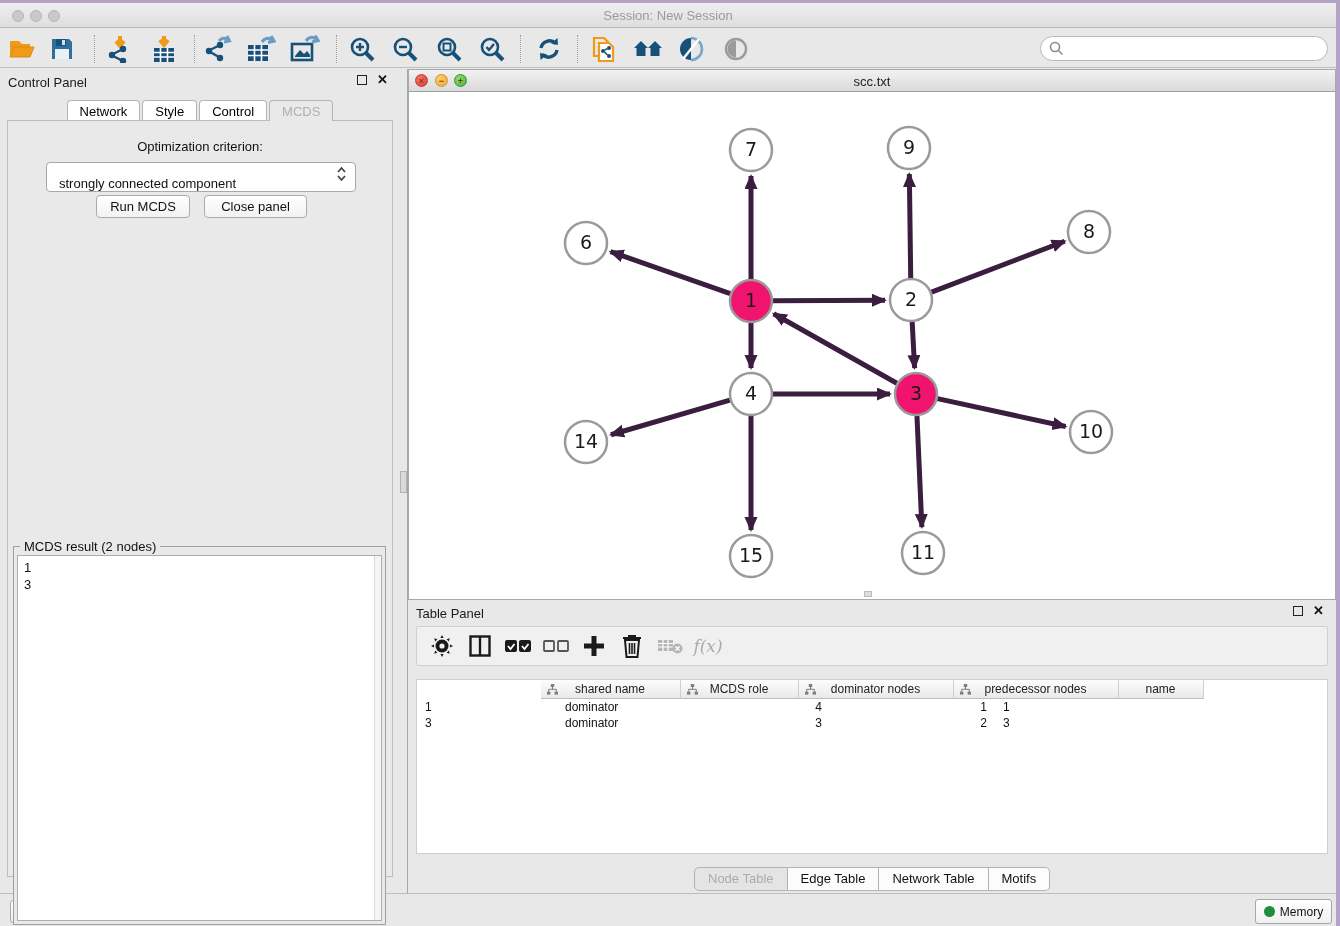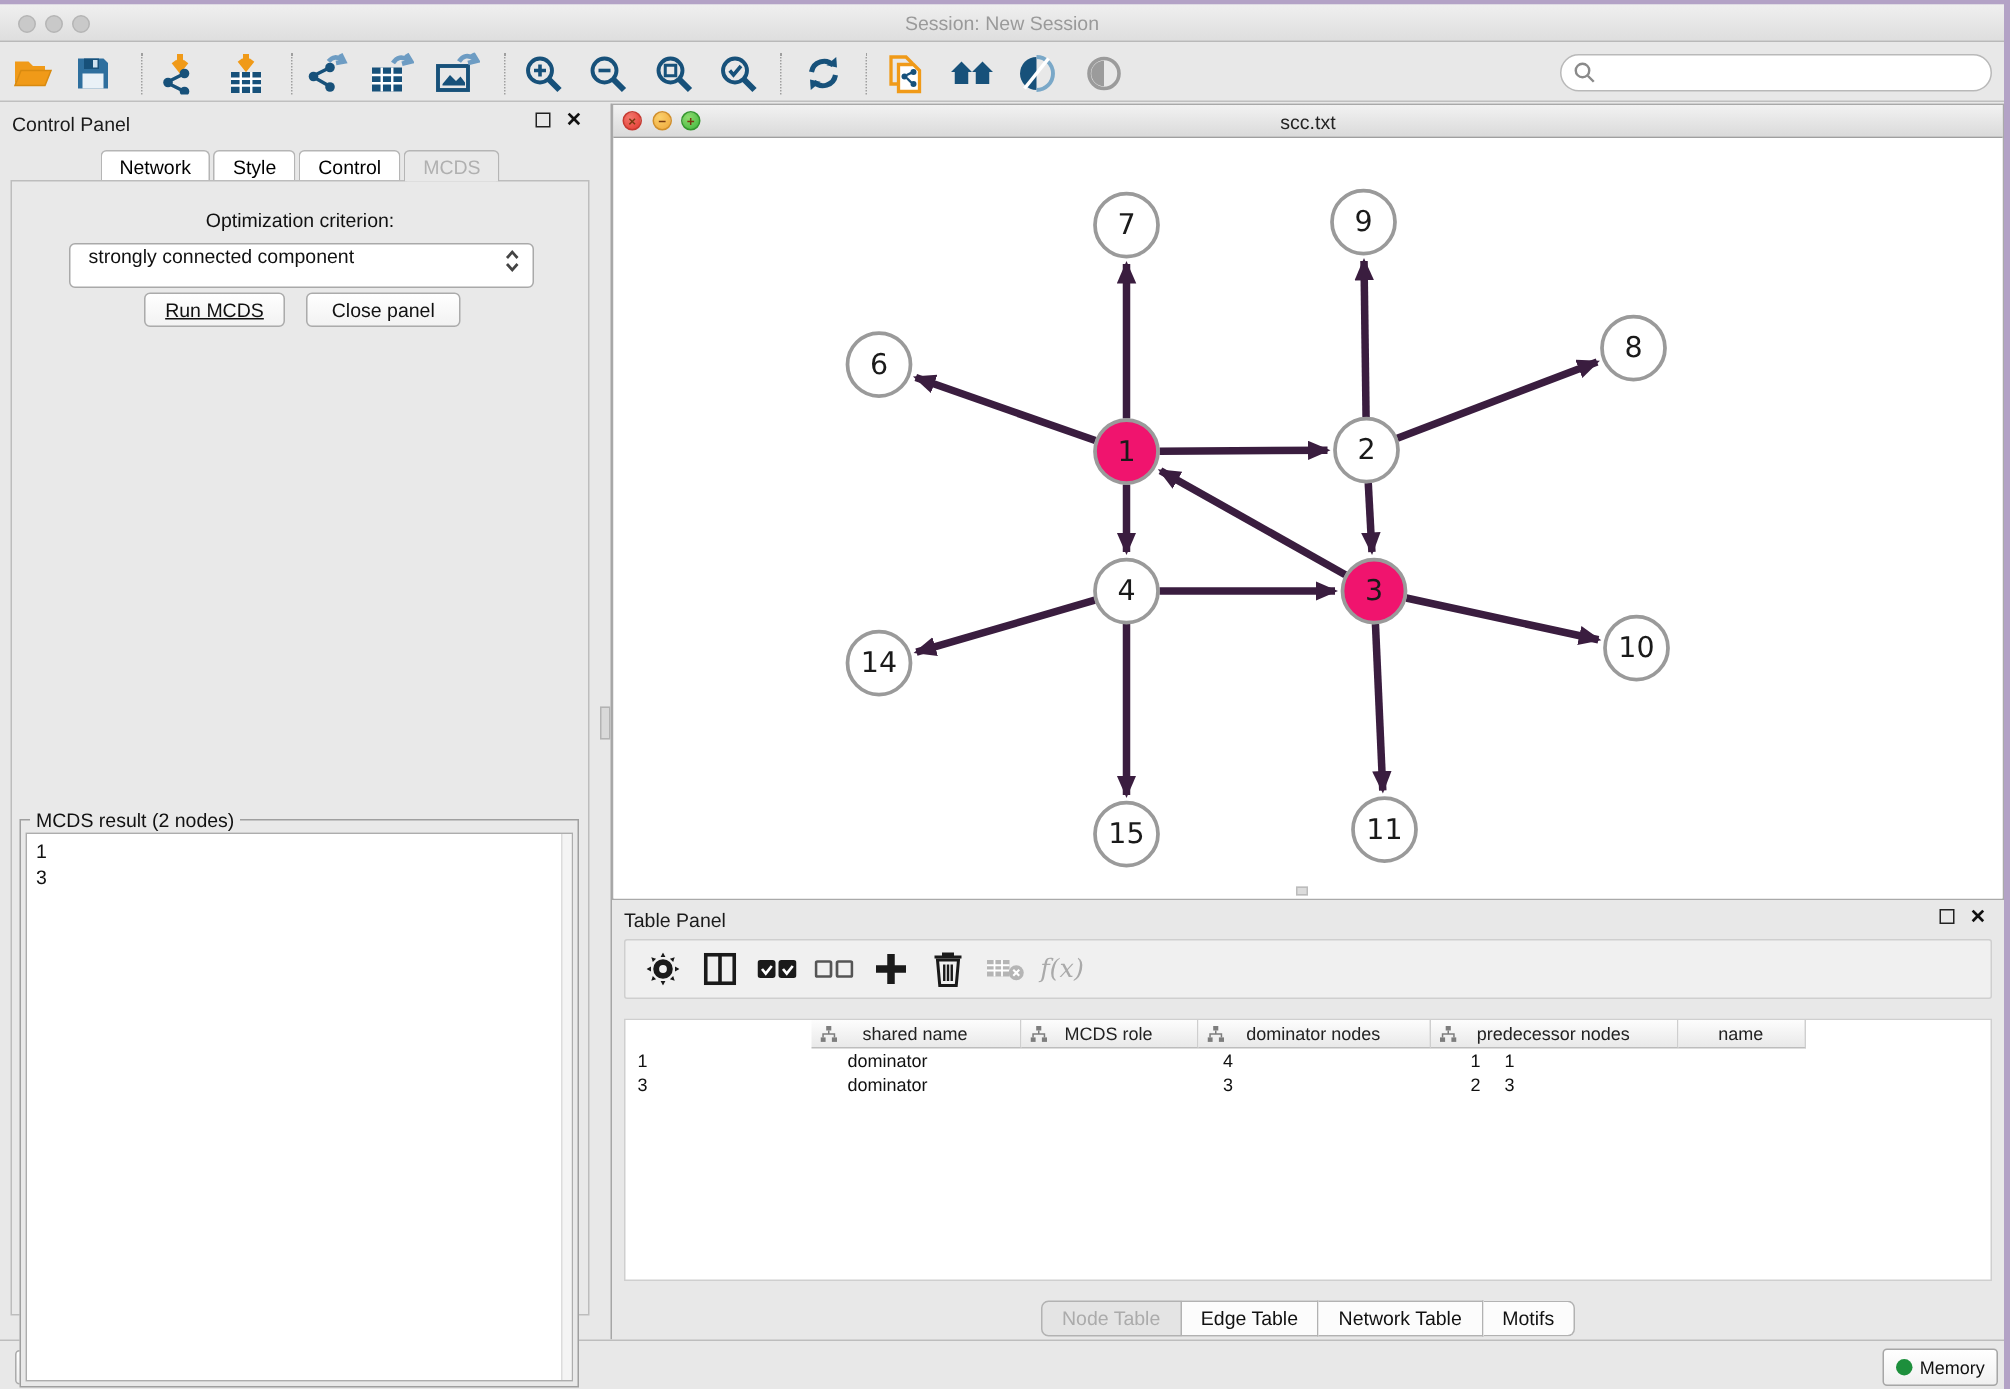--- a/index.html
+++ b/index.html
@@ -35,21 +35,21 @@
   .ctabs { position:absolute; left:0; top:31px; width:100%; display:flex; justify-content:center; }
   .ctab { font-size:13px; padding:3px 12px 2px; background:#fff; border:1px solid #b5b5b5;
     border-bottom:none; border-radius:4px 4px 0 0; margin:0 1px; color:#000000; }
   .ctab.active { background:#e9e9e9; color:#b0b0b0; position:relative; z-index:3; }
   .cbody { position:absolute; left:7px; top:51px; width:386px; height:757px;
     border:1px solid #bdbdbd; background:#e9e9e9; z-index:2; }
   .opt-label { position:absolute; left:0; top:18px; width:100%; text-align:center;
     font-size:13px; color:#111; }
   .dropdown { position:absolute; left:38px; top:41px; width:310px; height:30px;
     background:#fff; border:1px solid #a9a9a9; border-radius:4px; display:flex;
-    align-items:flex-start; padding-left:12px; font-size:13px; color:#111; }
+    align-items:flex-end; padding-left:12px; font-size:13px; color:#111; }
   .dd-chev { position:absolute; right:8px; top:2px; }
   .btn { position:absolute; height:23px; background:linear-gradient(#fff,#f2f2f2);
     border:1px solid #ababab; border-radius:4px; font-size:13px; color:#111;
     display:flex; align-items:center; justify-content:center; }
   .resultbox { position:absolute; left:5px; top:425px; width:373px; height:379px;
     border:1px solid #9f9f9f; background:#e9e9e9; }
   .result-legend { position:absolute; left:6px; top:-8px; background:#e9e9e9;
     padding:0 4px; font-size:13px; color:#111; }
   .result-inner { position:absolute; left:3px; top:8px; right:3px; bottom:3px;
     background:#fff; border:1px solid #adadad; font-size:13px; color:#111;
@@ -270,21 +270,21 @@
       <div class="opt-label">Optimization criterion:</div>
       <div class="dropdown">
         <span>strongly connected component</span>
         <span class="dd-chev">
           <svg width="11" height="18" viewBox="0 0 11 18">
               <path d="M2 7 L5.5 3 L9 7" fill="none" stroke="#444" stroke-width="1.8"></path>
               <path d="M2 11 L5.5 15 L9 11" fill="none" stroke="#444" stroke-width="1.8"></path>
             </svg>
         </span>
       </div>
-      <div class="btn" style="left:88px; top:74px; width:94px;text-decoration:underline;">Run MCDS</div>
+      <div class="btn" style="left:88px; top:74px; width:94px;">Run MCDS</div>
       <div class="btn" style="left:196px; top:74px; width:103px;">Close panel</div>
       <div class="resultbox">
         <span class="result-legend">MCDS result (2 nodes)</span>
         <div class="result-inner">
           <div>1</div>
           <div>3</div>
           <div class="result-scroll"></div>
         </div>
       </div>
     </div>

